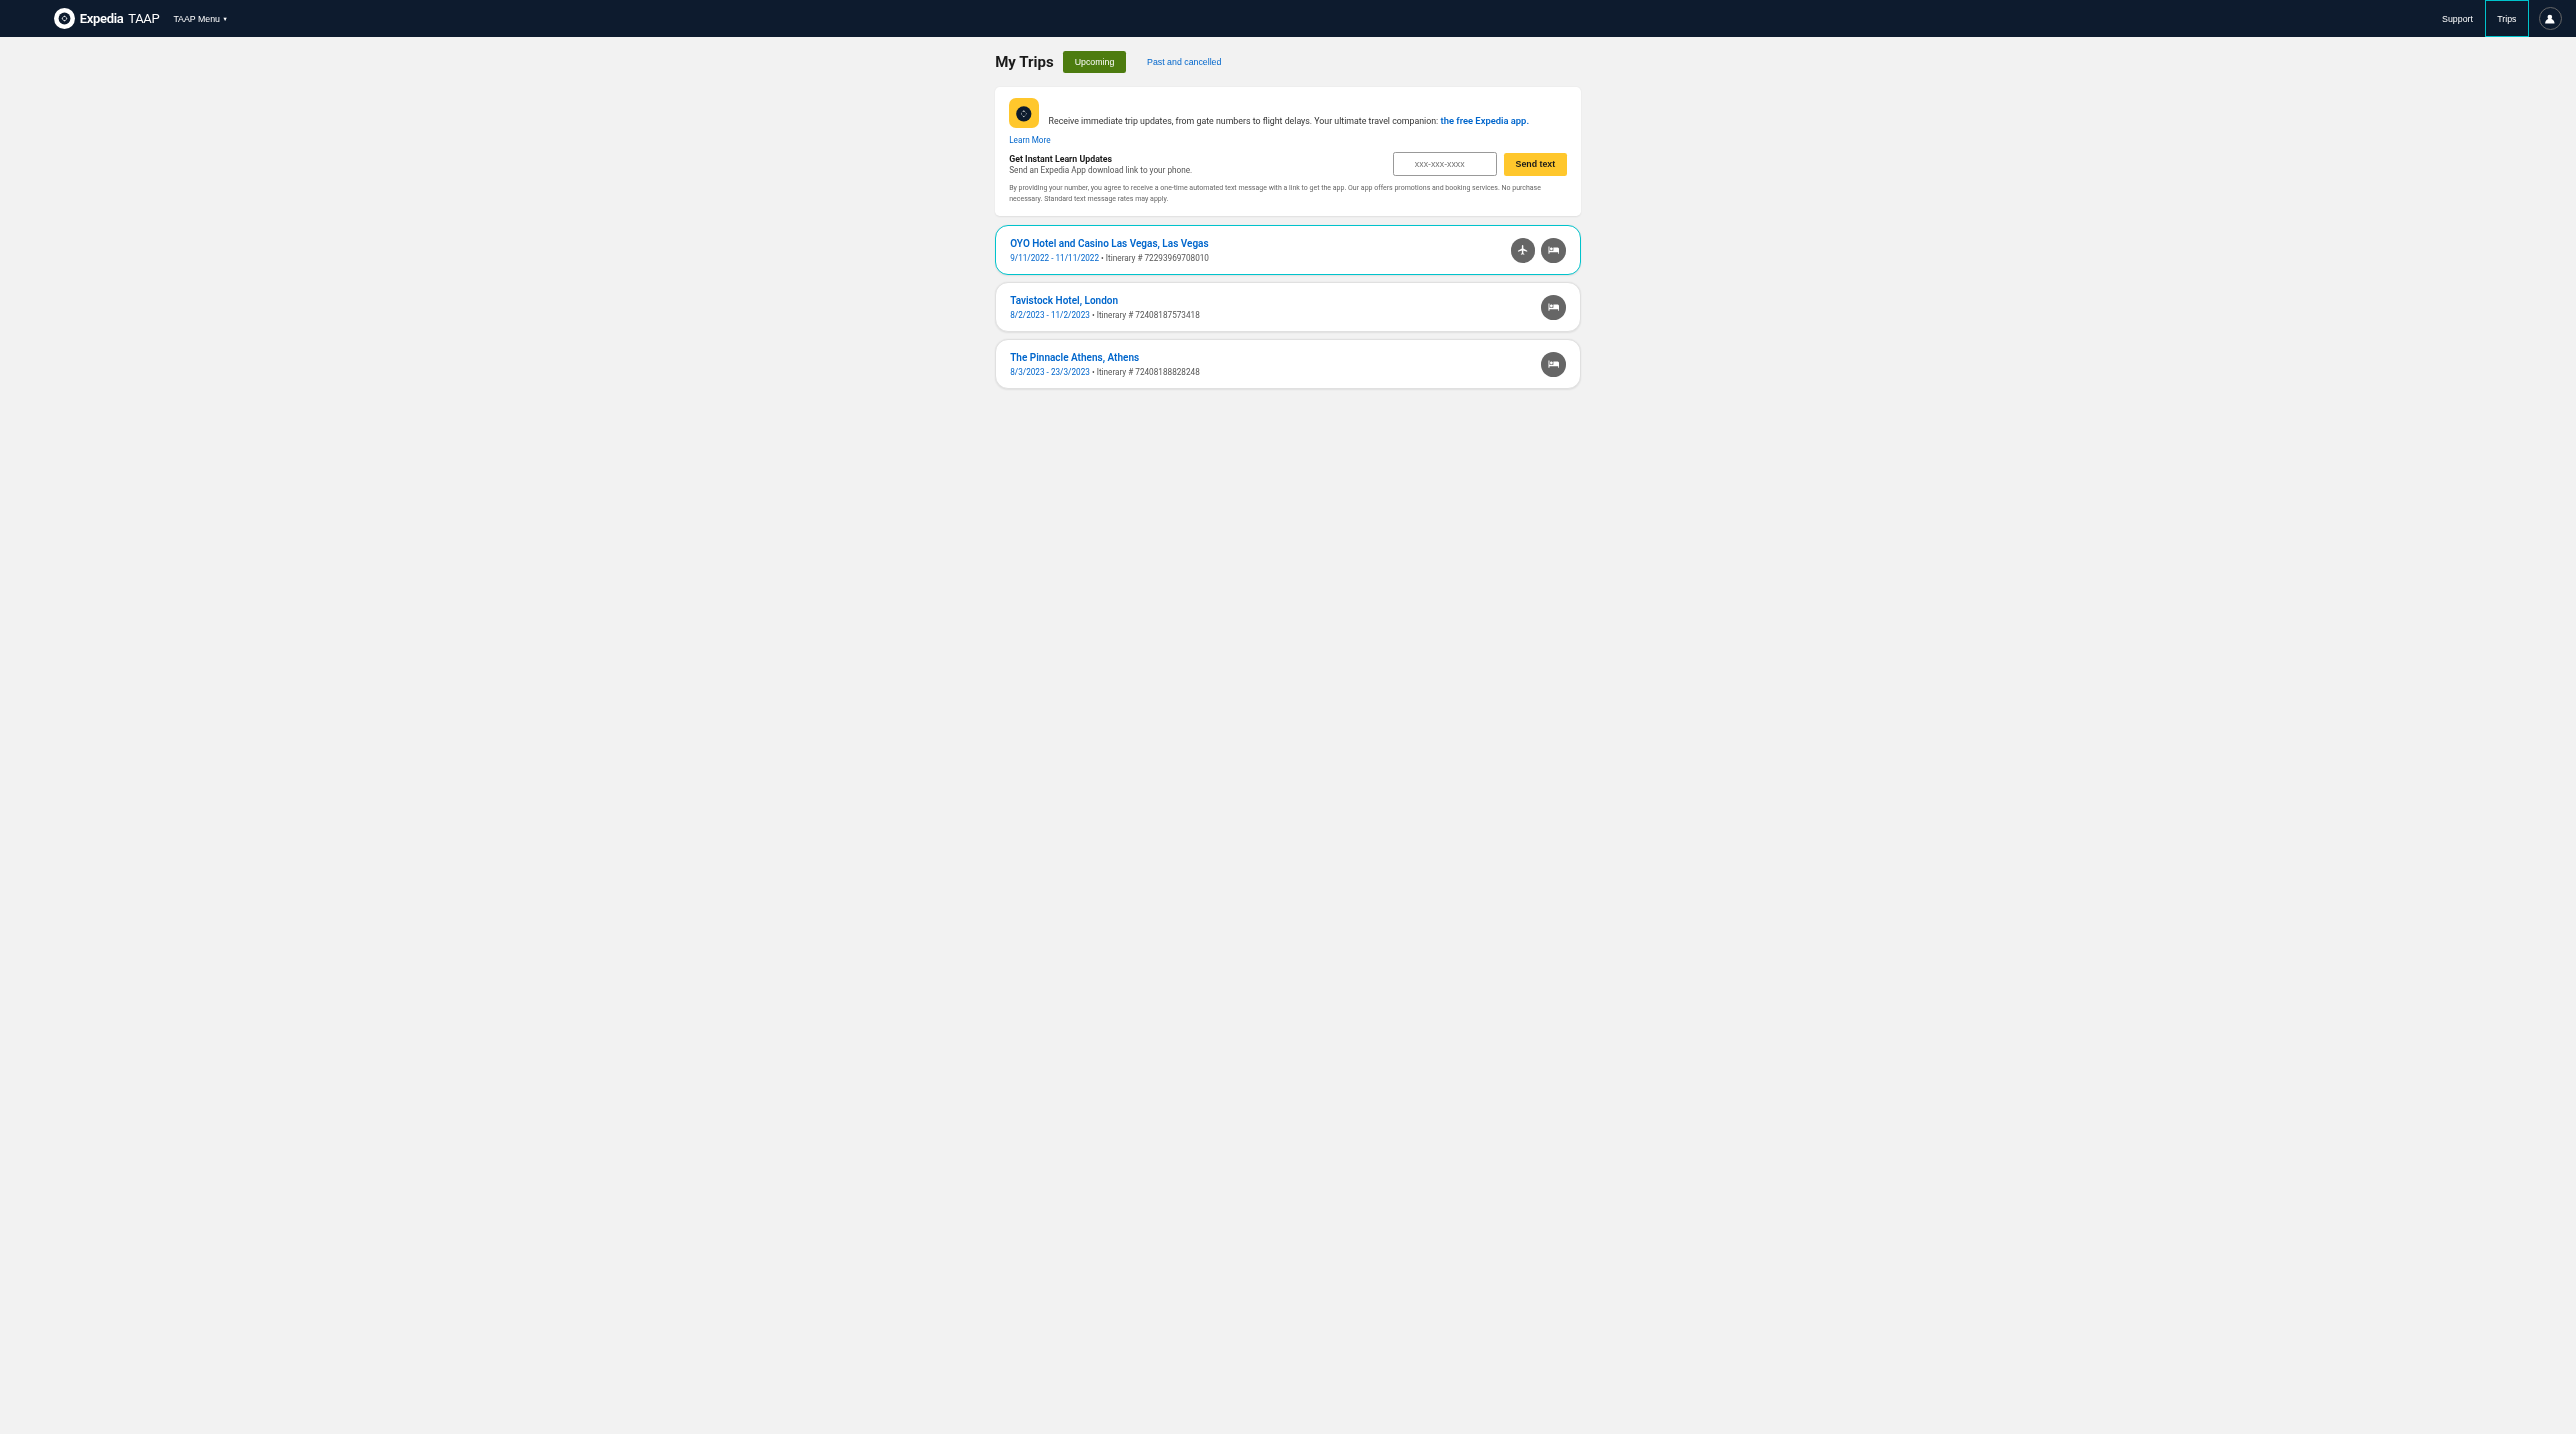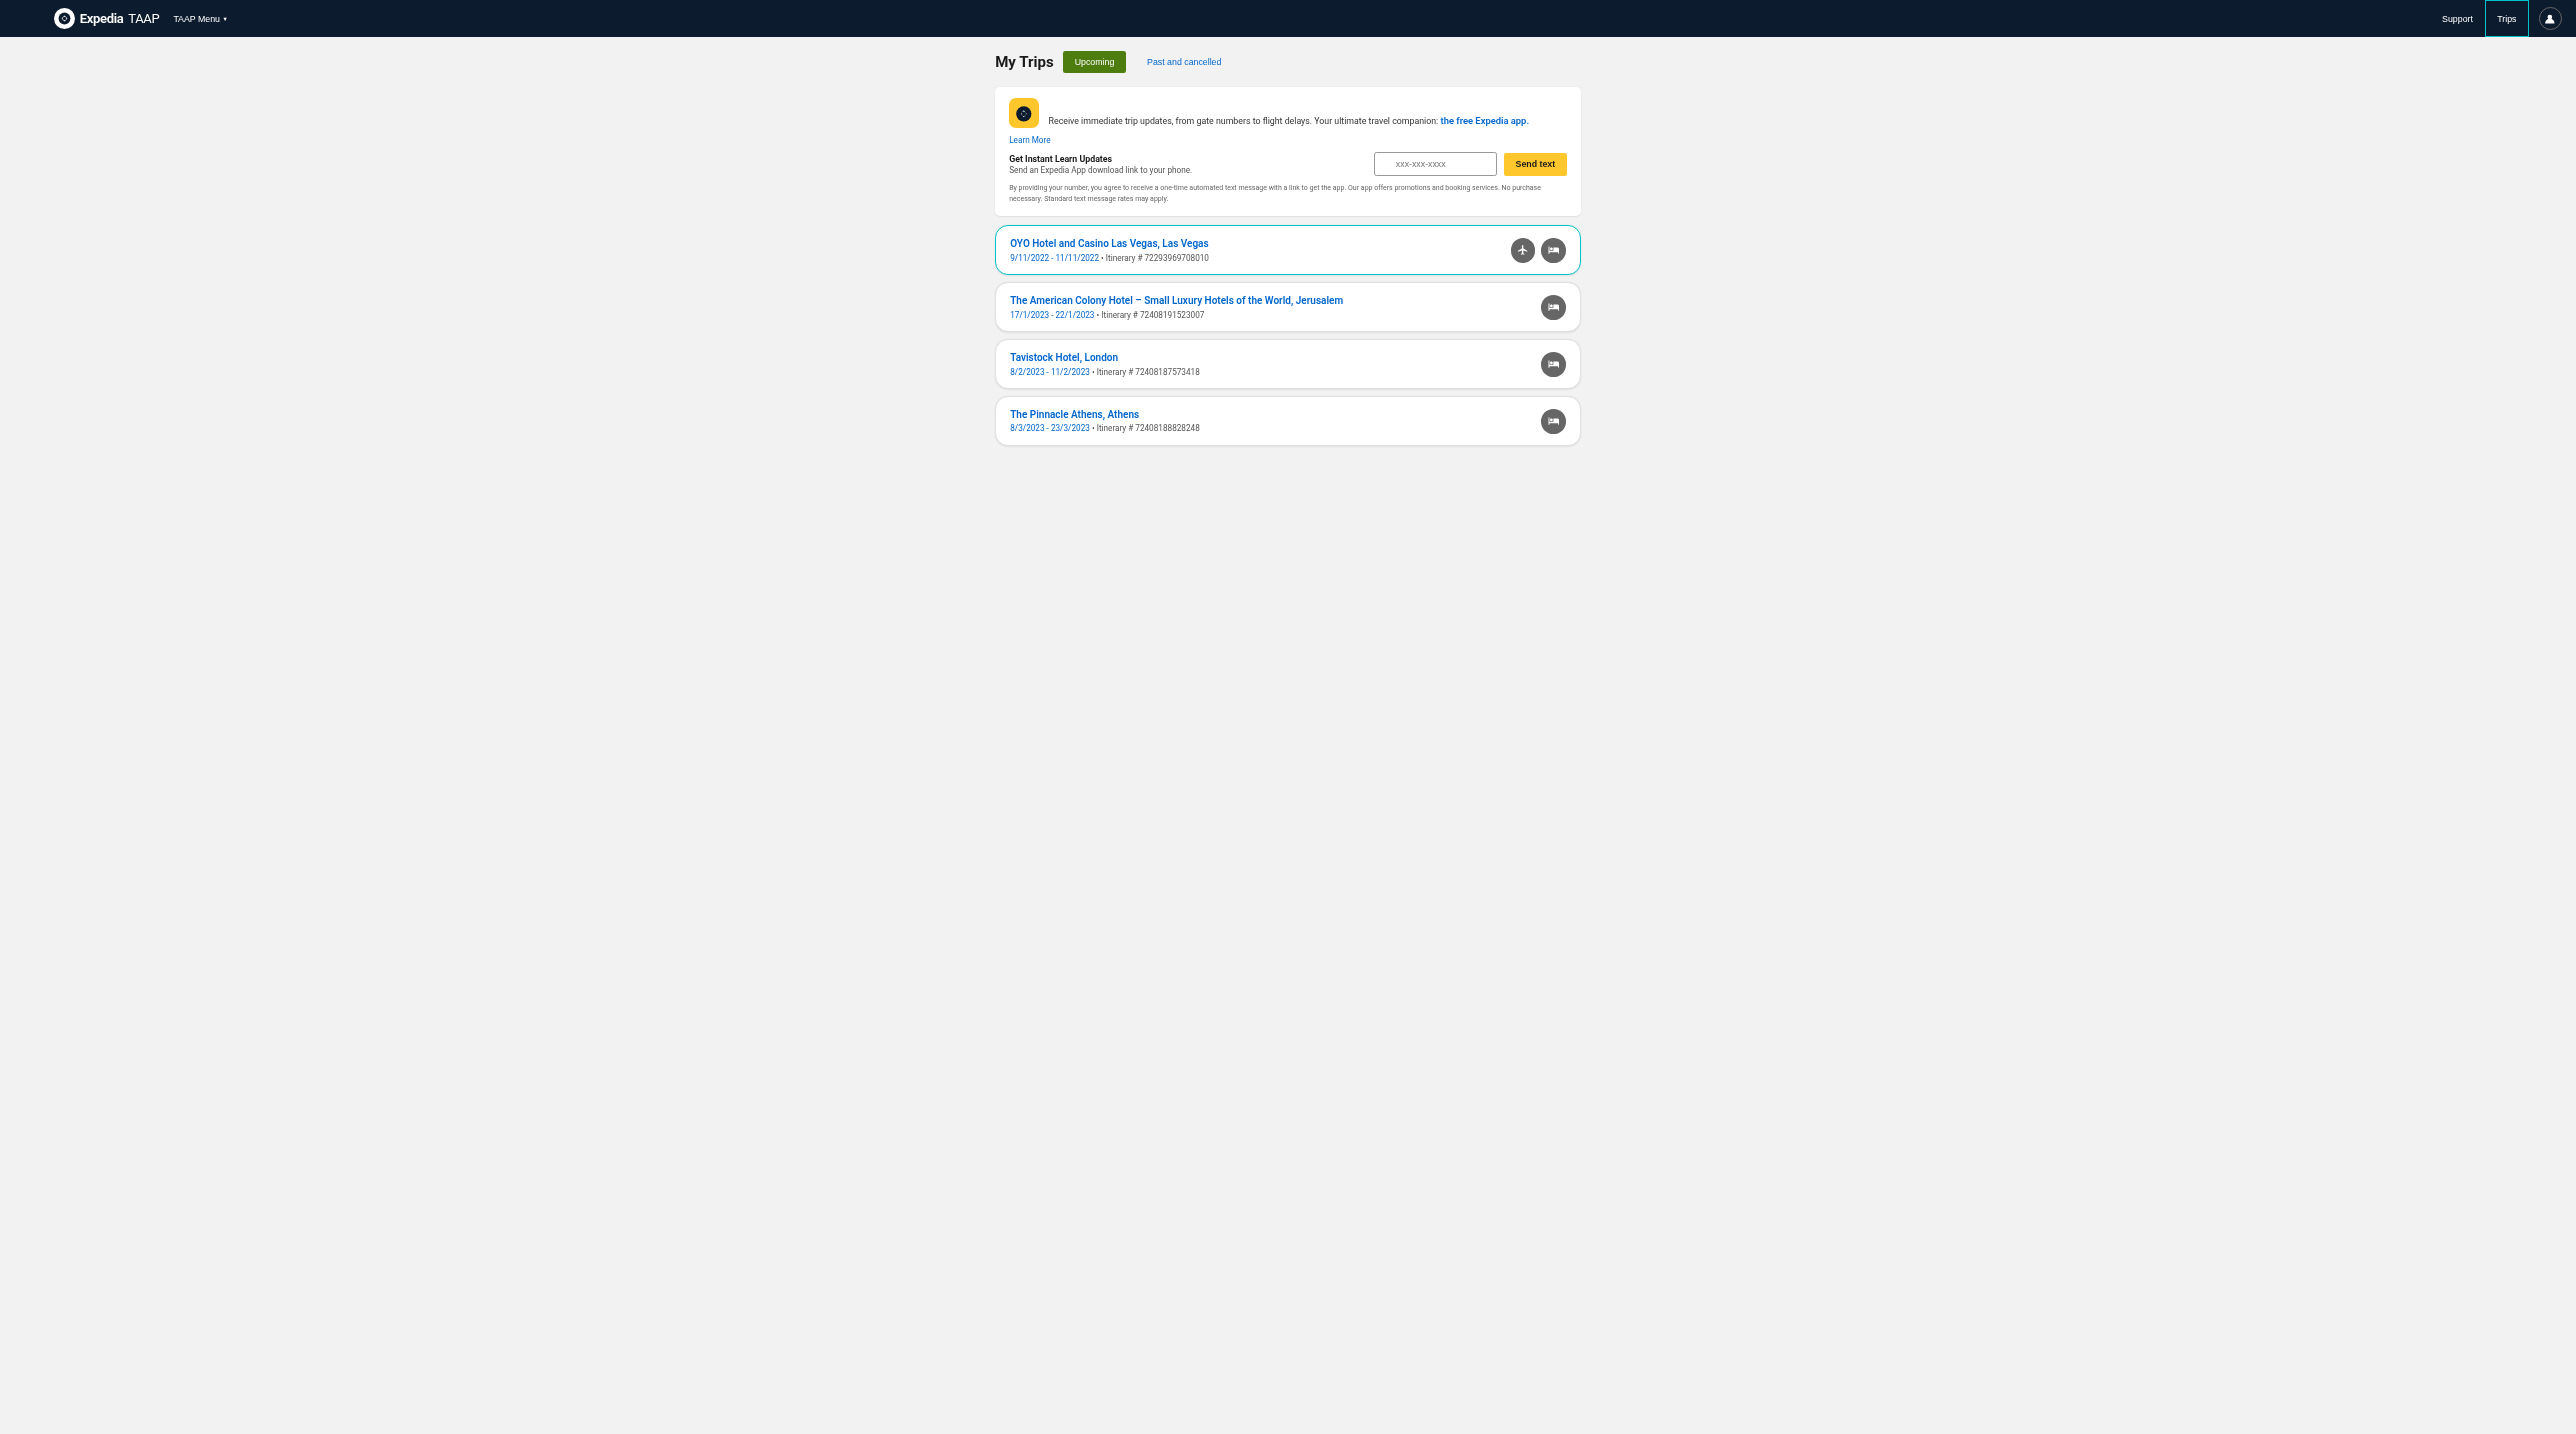--- a/index.html
+++ b/index.html
@@ -213,21 +213,21 @@
       display: flex;
       align-items: center;
       gap: 7px;
       margin-left: 14px;
     }
     .phone-input-field {
       border: 0.9px solid #999;
       border-radius: 2.3px;
       padding: 5.9px 8.2px 5.9px 21px;
       font-size: 8.8px;
-      width: 123px;
+      width: 104px;
       color: #aaa;
       background: white;
       outline: none;
       position: relative;
     }
     .phone-input-container {
       position: relative;
       display: flex;
       align-items: center;
     }
@@ -402,38 +402,20 @@
     <div class="trip-icon-circle gray">
       <svg width="11.7" height="11.7" viewBox="0 0 24 24" fill="white">
               <path d="M7 13c1.66 0 3-1.34 3-3S8.66 7 7 7s-3 1.34-3 3 1.34 3 3 3zm12-6h-8v7H3V5H1v15h2v-3h18v3h2v-9c0-2.21-1.79-4-4-4z"></path>
             </svg>
     </div>
 
     </div>
   </div>
       <div class="trip-card">
     <div class="trip-info">
-      <div class="trip-name">The American Colony Hotel – Small Luxury Hotels of the World, Jerusalem</div>
-      <div class="trip-meta">
-        <span class="trip-dates">17/1/2023 - 22/1/2023</span>
-        <span class="trip-itinerary"> • Itinerary # 72408191523007</span>
-      </div>
-    </div>
-    <div class="trip-icons">
-
-    <div class="trip-icon-circle gray">
-      <svg width="11.7" height="11.7" viewBox="0 0 24 24" fill="white">
-              <path d="M7 13c1.66 0 3-1.34 3-3S8.66 7 7 7s-3 1.34-3 3 1.34 3 3 3zm12-6h-8v7H3V5H1v15h2v-3h18v3h2v-9c0-2.21-1.79-4-4-4z"></path>
-            </svg>
-    </div>
-
-    </div>
-  </div>
-      <div class="trip-card">
-    <div class="trip-info">
       <div class="trip-name">Tavistock Hotel, London</div>
       <div class="trip-meta">
         <span class="trip-dates">8/2/2023 - 11/2/2023</span>
         <span class="trip-itinerary"> • Itinerary # 72408187573418</span>
       </div>
     </div>
     <div class="trip-icons">
 
     <div class="trip-icon-circle gray">
       <svg width="11.7" height="11.7" viewBox="0 0 24 24" fill="white">

